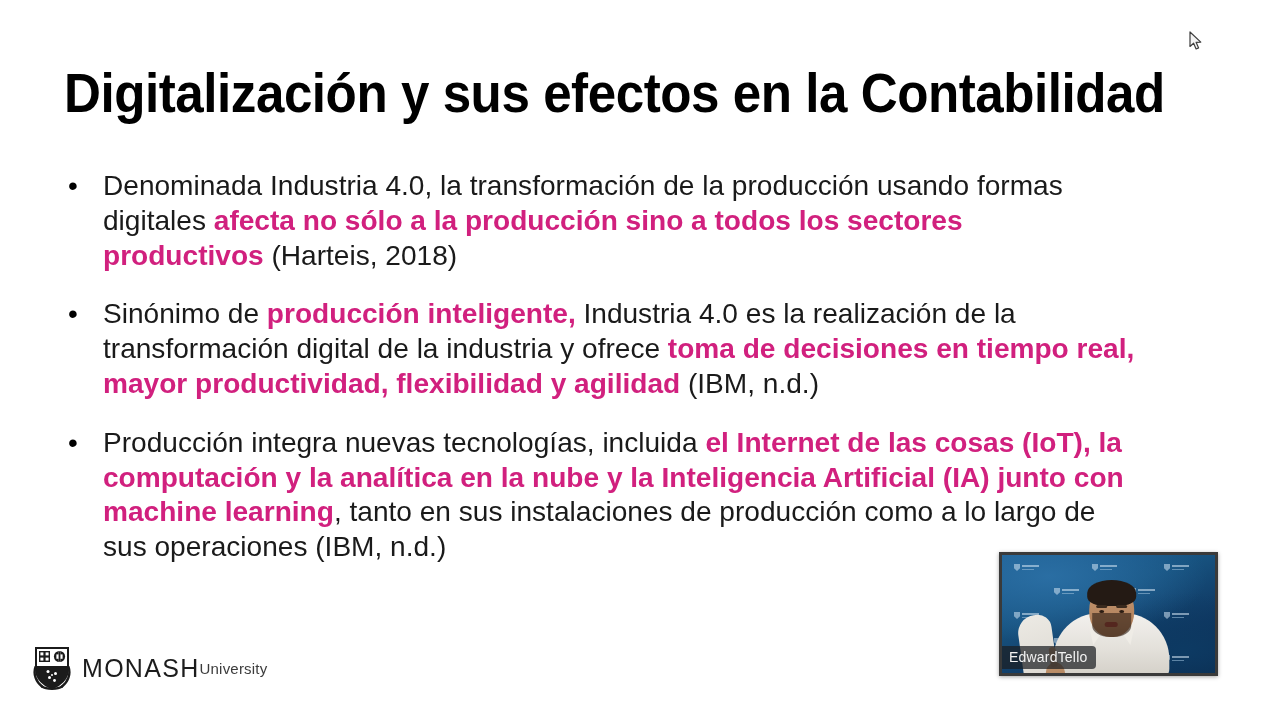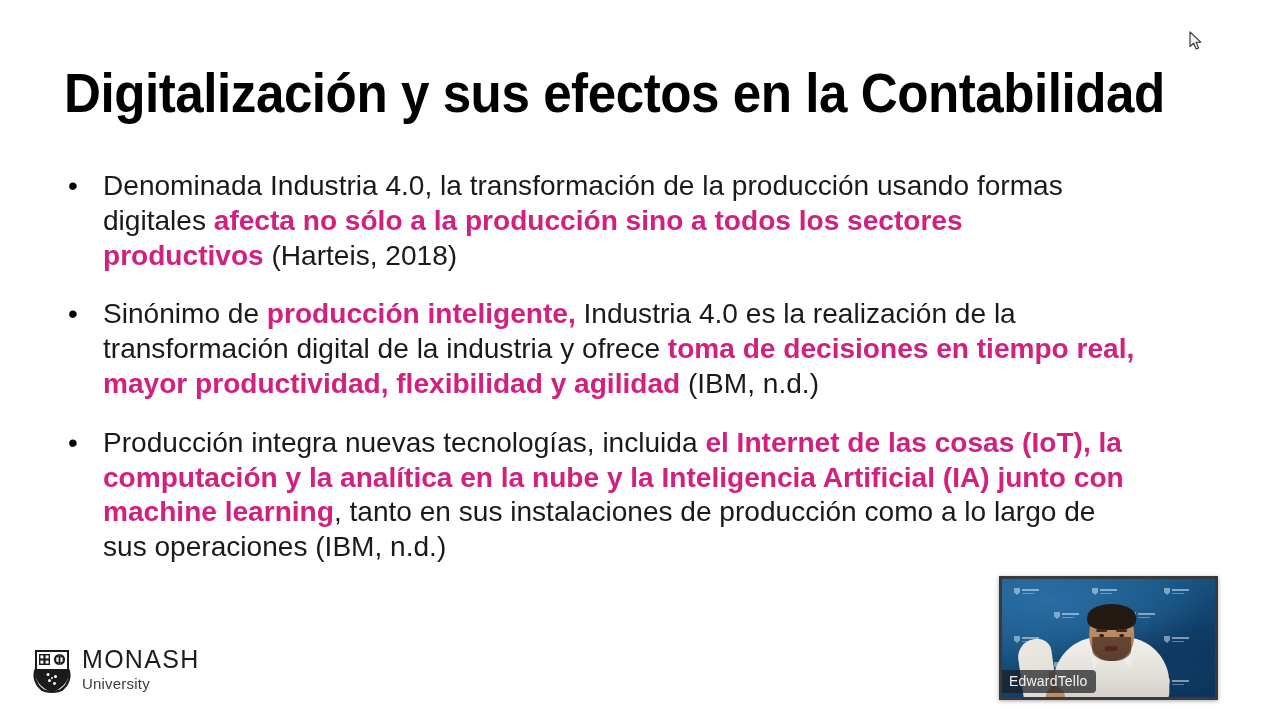--- a/index.html
+++ b/index.html
@@ -90,21 +90,21 @@
     align-items: center;
     gap: 11px;
   }
   .crest {
     width: 38px;
     height: 43px;
     position: relative;
   }
   .logo-words {
     display: flex;
-    flex-direction: column;
+    flex-direction: row;
     justify-content: center;
     line-height: 1;
   }
   .logo-monash {
     font-size: 25px;
     letter-spacing: 1.3px;
     font-weight: normal;
     color: #1c1c1c;
     line-height: 24px;
   }
@@ -113,21 +113,21 @@
     letter-spacing: 0.2px;
     color: #3c3c3c;
     line-height: 24px;
     margin-top: 1px;
   }
 
   
   .video-tile {
     position: absolute;
     left: 999px;
-    top: 576px;
+    top: 552px;
     width: 219px;
     height: 124px;
     border: 3px solid #3a3a3a;
     box-sizing: border-box;
     overflow: hidden;
     background: #0b2c4d;
     box-shadow: 0 1px 4px rgba(0,0,0,0.35);
   }
   .video-bg {
     position: absolute;

